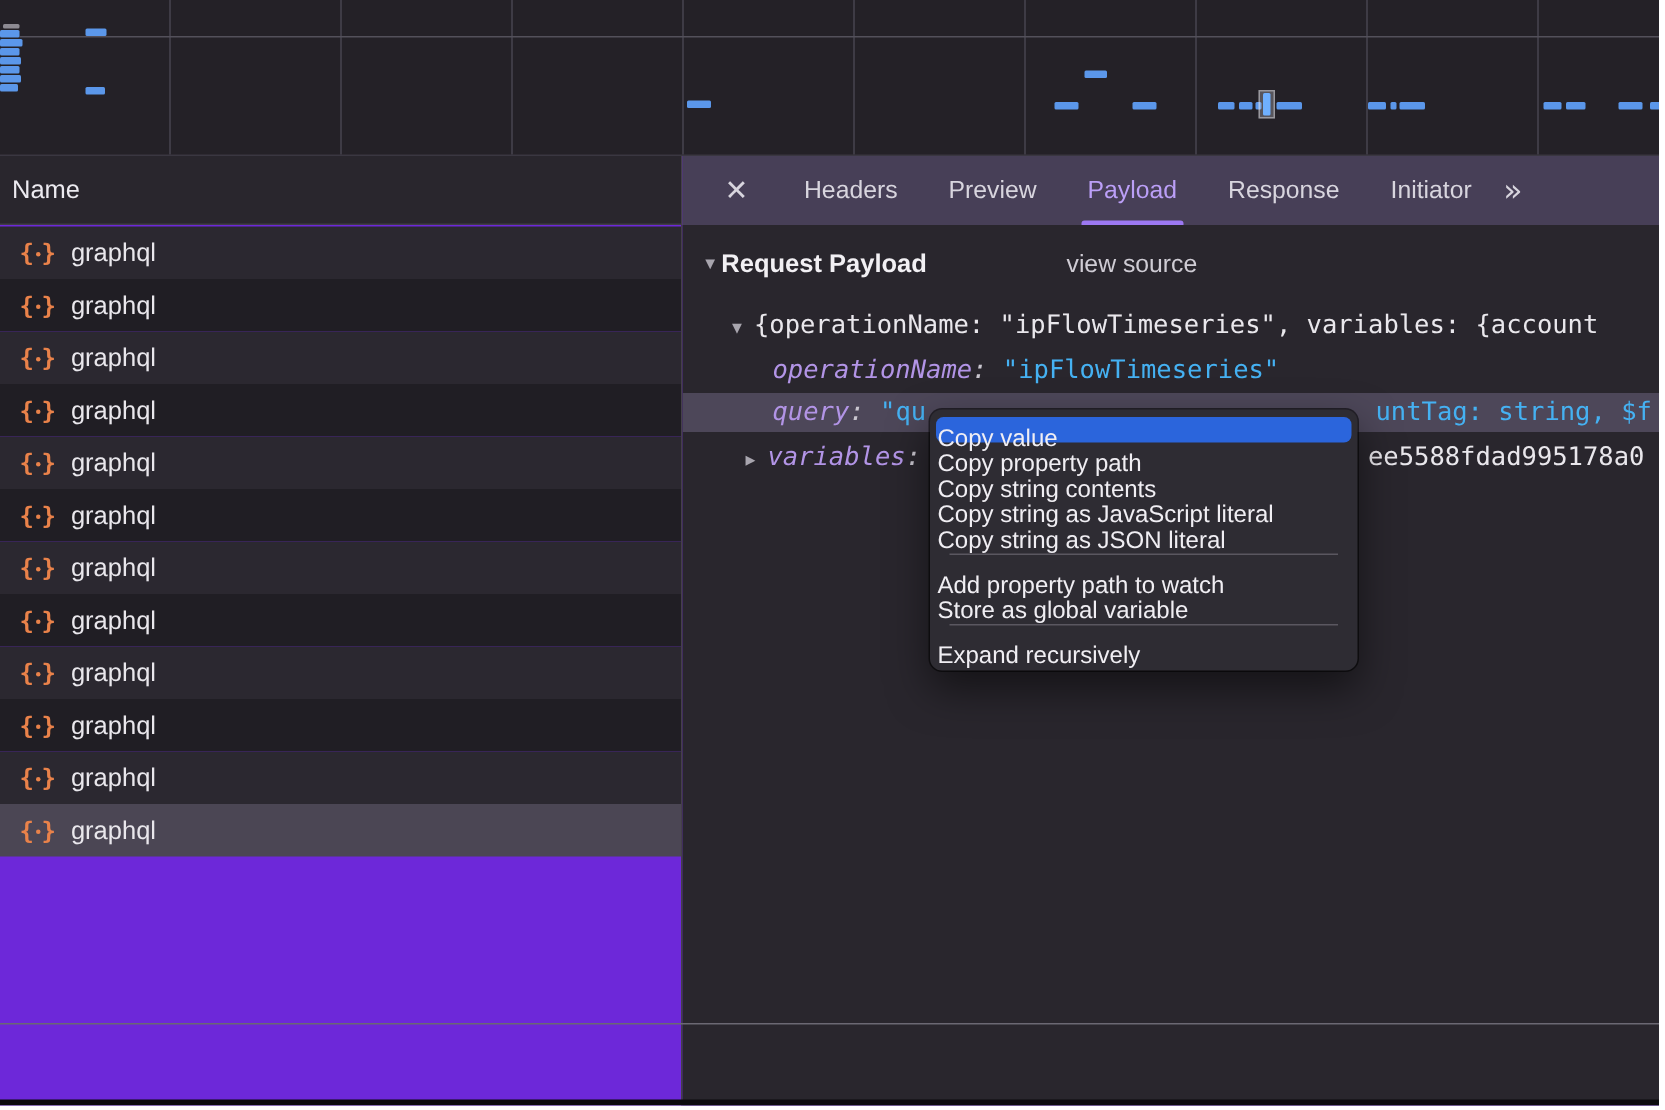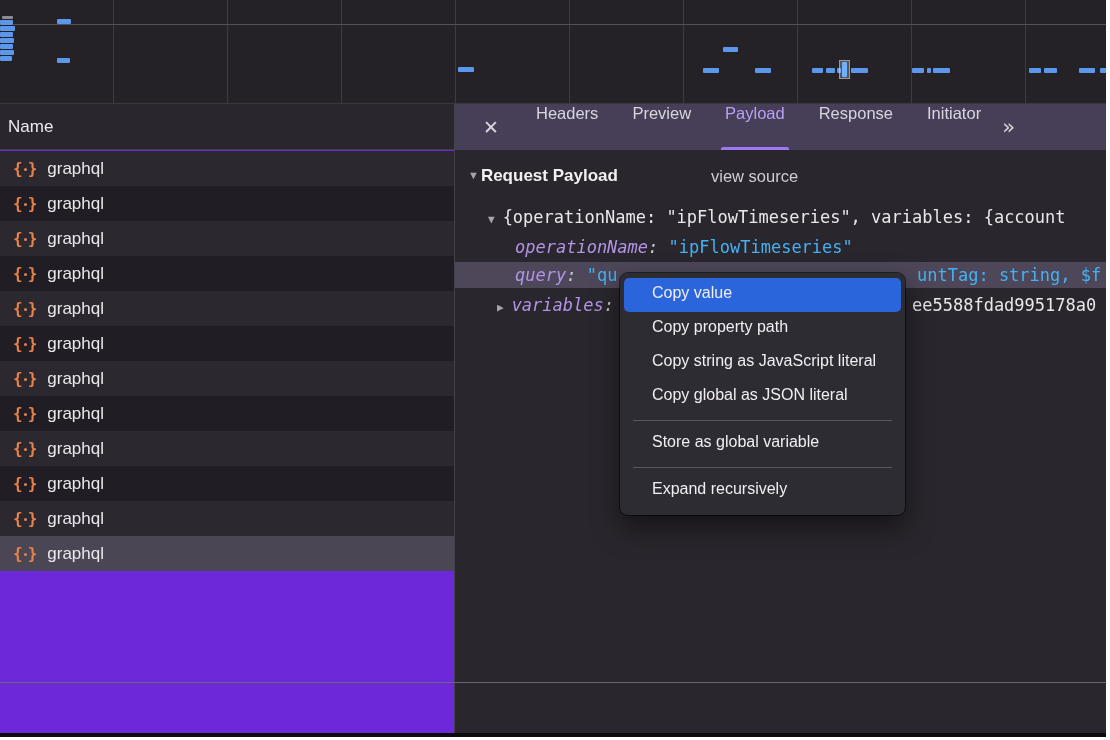--- a/index.html
+++ b/index.html
@@ -50,21 +50,21 @@
   .json-icon .dot{width:3px;height:3px;border-radius:50%;background:#e9824a;margin:2px 1px 0;}
   .vdivider{position:absolute;left:454px;top:104px;bottom:0;width:1px;background:#454049;}
 
   
   .tabbar{
     position:absolute;left:455px;top:104px;right:0;height:46px;background:#473f57;
     display:flex;align-items:stretch;color:#d8d5de;font-size:16.5px;padding-left:26px;box-sizing:border-box;
   }
   .close-btn{width:20px;display:flex;align-items:center;justify-content:center;
     font-size:19px;color:#d8d5de;margin-right:18px;cursor:pointer;}
-  .tab{display:flex;padding:0 17px;position:relative;cursor:pointer;white-space:nowrap;}
+  .tab{display:flex;align-items:center;padding:0 17px;position:relative;cursor:pointer;white-space:nowrap;}
   .tab.active{color:#bb9ff7;}
   .tab.active::after{
     content:"";position:absolute;left:13px;right:13px;bottom:0;height:3px;
     background:#9c78f2;border-radius:2px 2px 0 0;
   }
   .overflow-btn{display:flex;align-items:center;margin-left:4px;font-size:21px;
     color:#d8d5de;cursor:pointer;font-family:"DejaVu Sans",sans-serif;}
 
   
   .details{
@@ -91,21 +91,21 @@
   .bottom-strip{position:absolute;left:0;top:733px;width:100%;height:4px;background:#0c0b0e;}
 
   
   .ctx-menu{
     position:absolute;left:620px;top:273px;width:285px;box-sizing:border-box;
     background:#2e2c33;border-radius:8px;padding:5px 0 7px;
     box-shadow:0 0 0 1px rgba(0,0,0,.55),0 12px 28px rgba(0,0,0,.5);
     font-family:"Liberation Sans",sans-serif;z-index:10;
   }
   .menu-item{
-    height:34px;line-height:29.5px;padding:0 28px;margin:0 4px;font-size:16px;
+    height:17px;line-height:29.5px;padding:0 1px;margin:0 4px;font-size:16px;
     color:#f0eef3;border-radius:5px;white-space:nowrap;cursor:pointer;
   }
   .menu-item.active{background:#2b65dc;}
   .menu-sep{height:1px;background:#5a5760;margin:6px 13px;}
 </style>
 </head>
 <body>
 
 <div class="screen">
 
@@ -269,20 +269,22 @@
     </div>
     <div class="frag w" style="left:457px;top:142px;">ee5588fdad995178a0</div>
   </div>
 
   <div class="hsep"></div>
   <div class="bottom-strip"></div>
 
   <div class="ctx-menu" id="ctx-menu">
       <div class="menu-item active">Copy value</div>
       <div class="menu-item">Copy property path</div>
+      <div class="menu-item">Copy string contents</div>
       <div class="menu-item">Copy string as JavaScript literal</div>
-      <div class="menu-item">Copy global as JSON literal</div>
+      <div class="menu-item">Copy string as JSON literal</div>
       <div class="menu-sep"></div>
+      <div class="menu-item">Add property path to watch</div>
       <div class="menu-item">Store as global variable</div>
       <div class="menu-sep"></div>
       <div class="menu-item">Expand recursively</div>
     </div>
 </div>
 
 </body></html>

